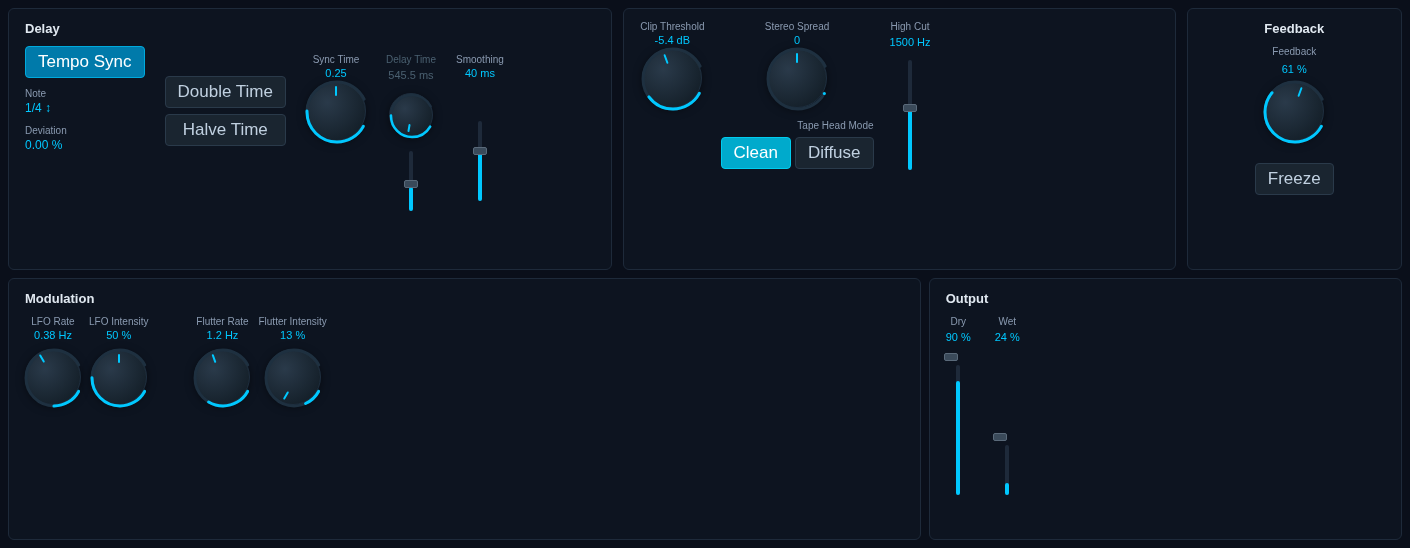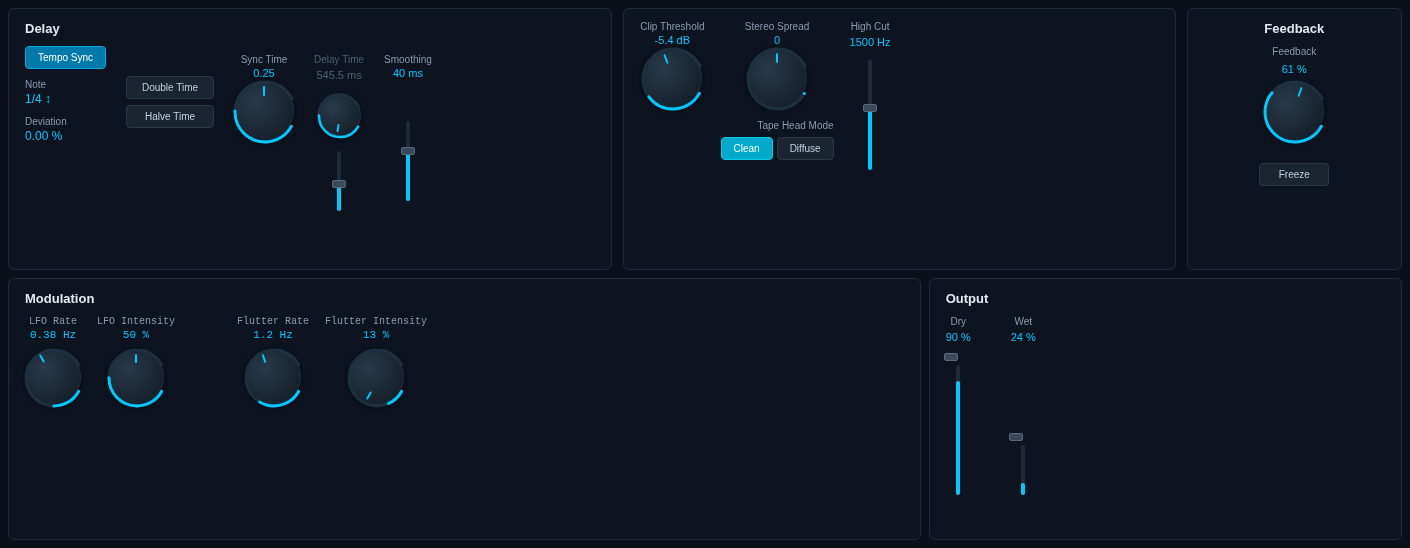--- a/index.html
+++ b/index.html
@@ -78,34 +78,33 @@
 
     
     .modulation-panel {
       flex: 1.8;
       display: flex;
       flex-direction: column;
     }
     .modulation-content {
       display: flex;
       align-items: flex-start;
-      gap: 16px;
-      font-family: Liberation Mono, monospace;
+      gap: 8px;
     }
 
     
     .output-panel {
       flex: 0.9;
       display: flex;
       flex-direction: column;
     }
     .output-content {
       display: flex;
       align-items: flex-start;
-      gap: 40px;
+      gap: 24px;
     }
 
     
     .knob-container {
       display: flex;
       flex-direction: column;
       align-items: center;
       gap: 2px;
     }
     .knob-label {
@@ -184,21 +183,21 @@
       position: absolute;
       left: 50%;
       transform: translateX(-50%);
       cursor: pointer;
     }
 
     
     .btn {
       padding: 5px 12px;
       border-radius: 4px;
-      font-size: 10px;
+      font-size: 17px;
       cursor: pointer;
       border: 1px solid #2a3a4a;
       background: #1a2530;
       color: #c0d0e0;
     }
     .btn.active {
       background: #007aaa;
       border-color: #00aadd;
       color: #ffffff;
     }

